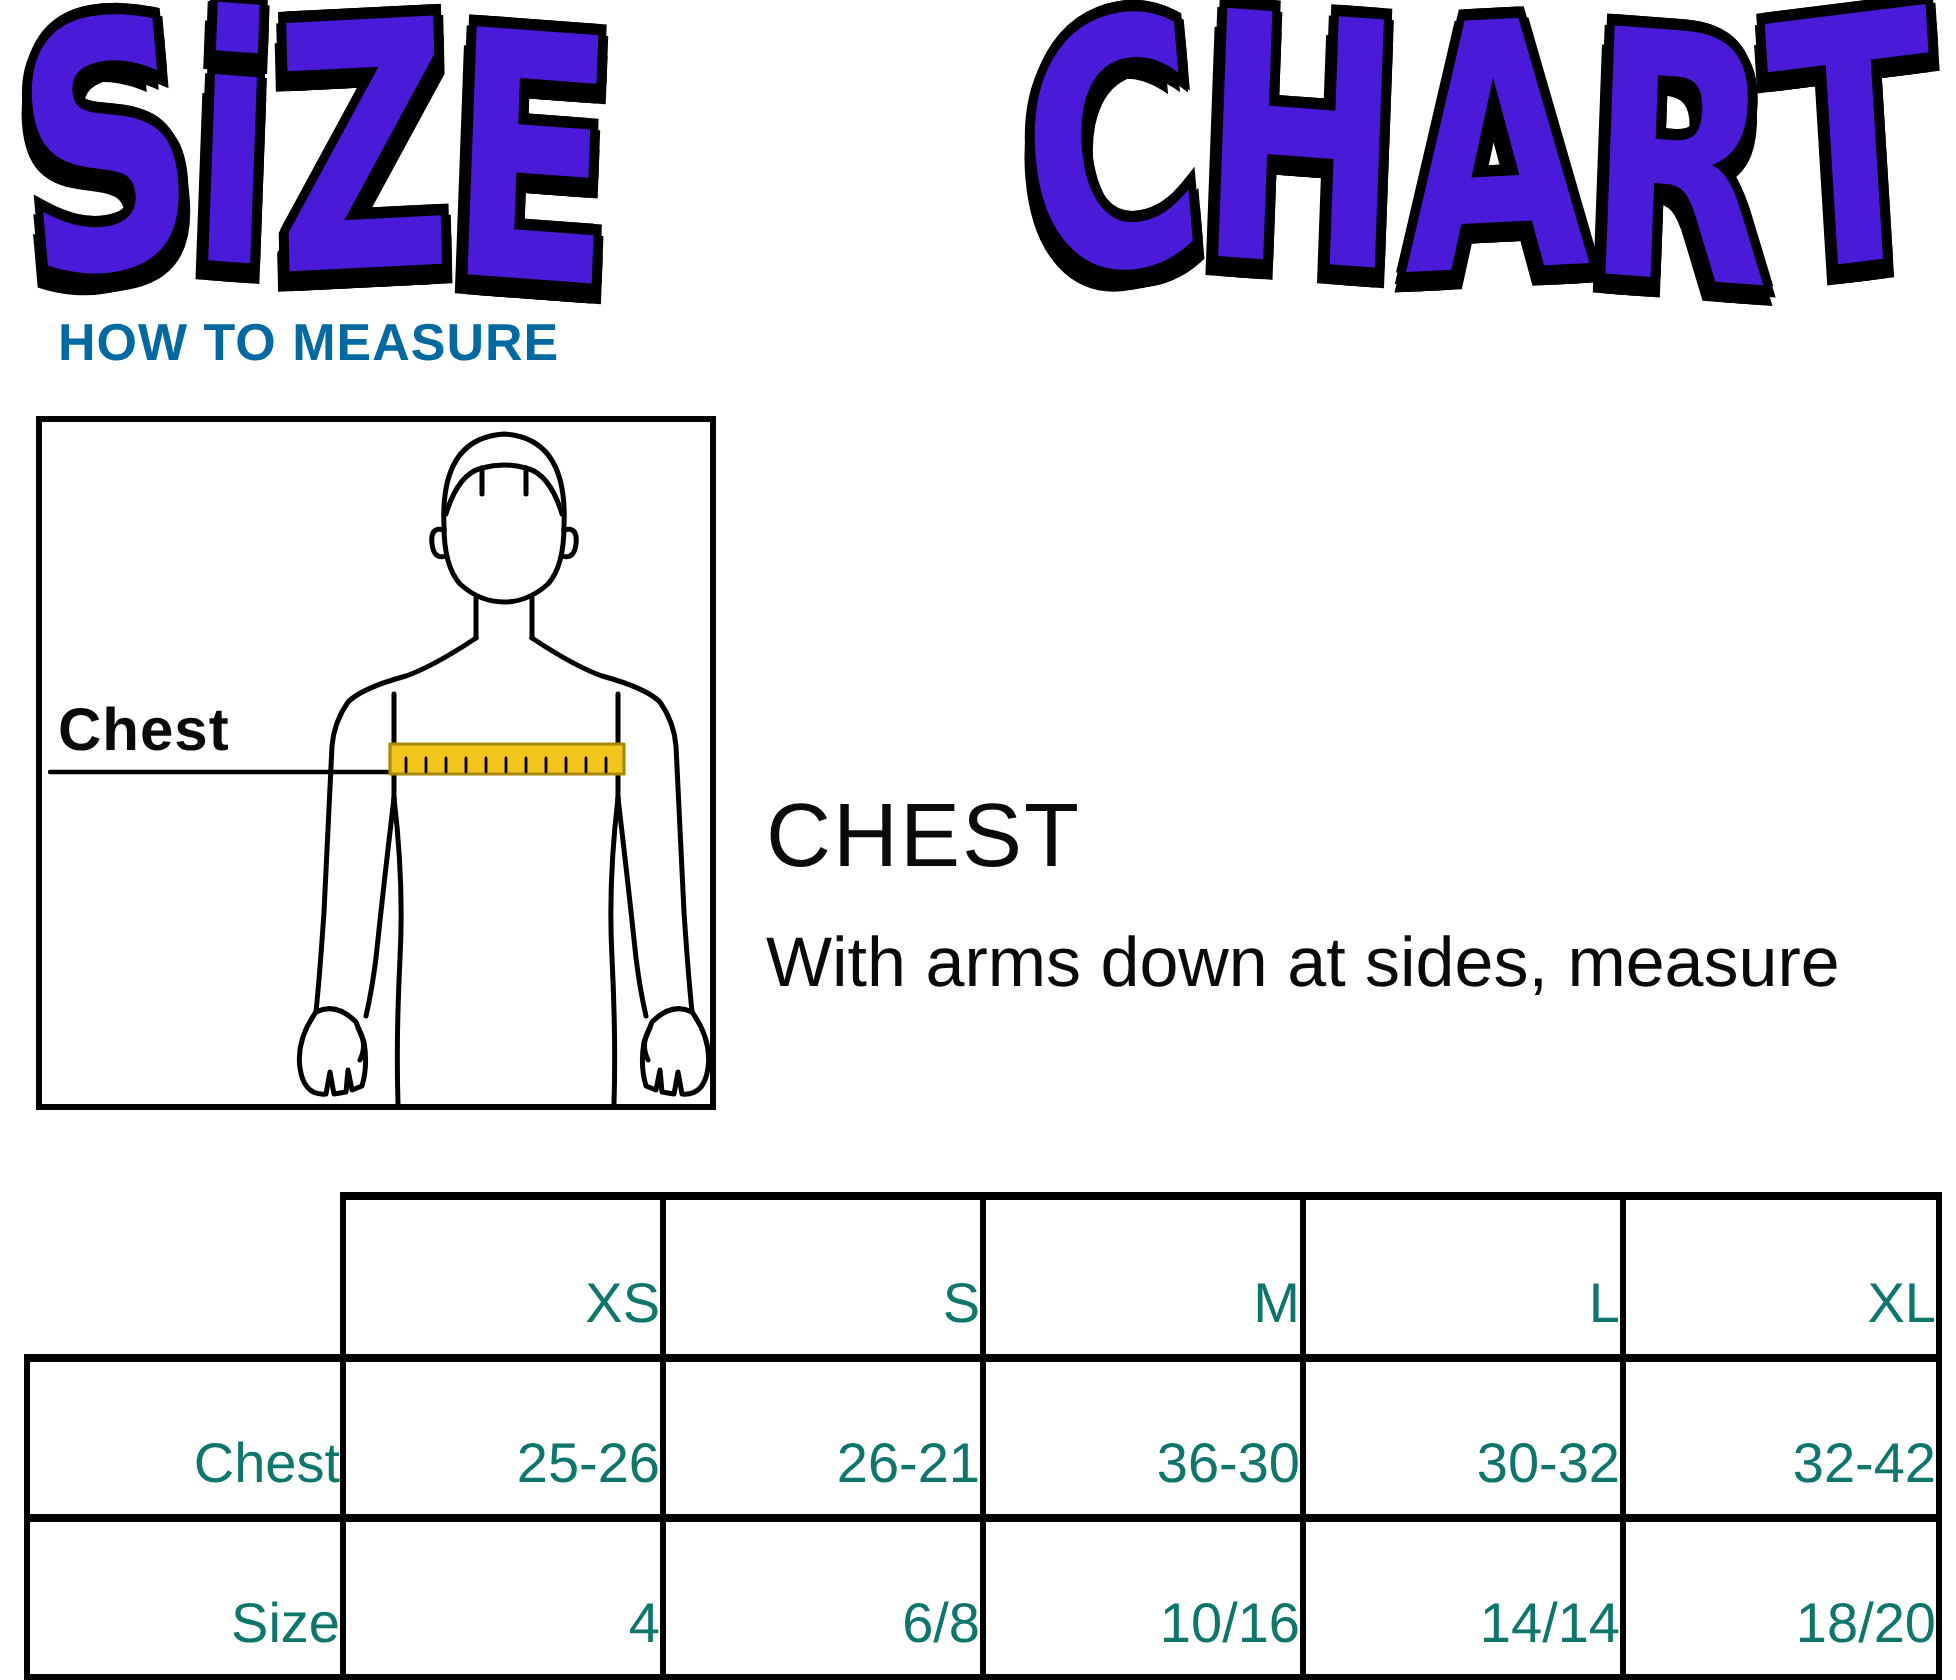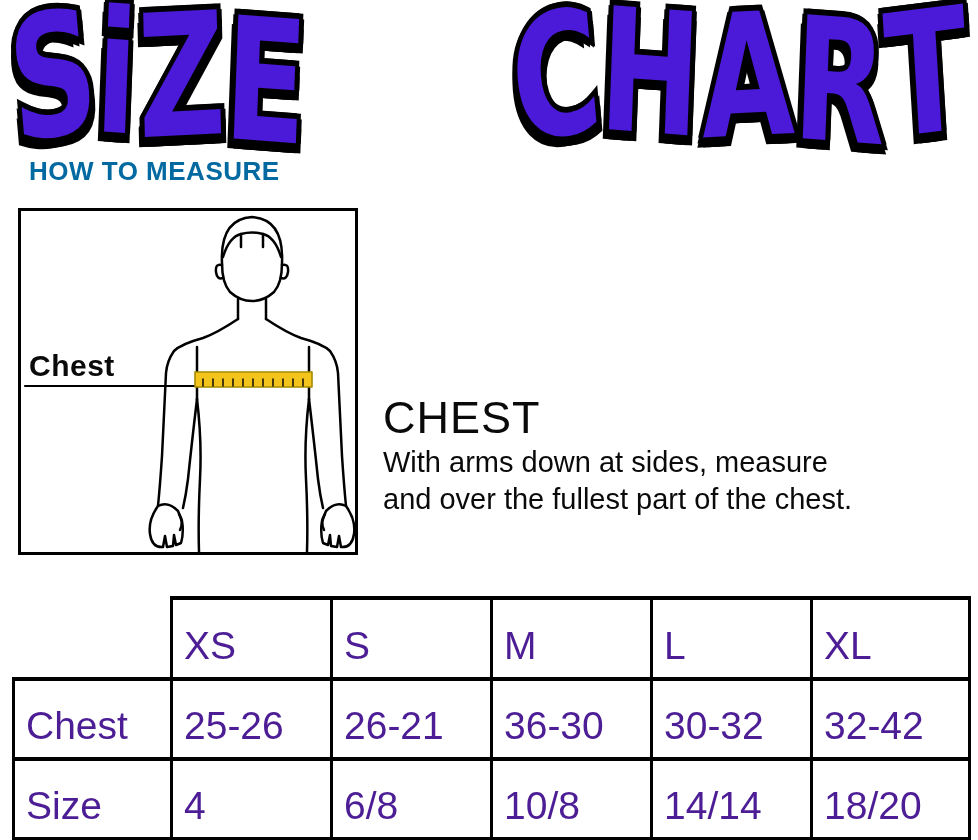--- a/index.html
+++ b/index.html
@@ -85,45 +85,45 @@
     left: 383px; top: 392px;
     width: 590px;
   }
   .chest-heading {
     font-size: 45px;
     font-weight: 400;
     letter-spacing: 1px;
     color: #0a0a0a;
   }
   .chest-desc {
-    margin-top: 0;
-    font-size: 29px;
+    margin-top: 19px;
+    font-size: 35px;
     font-weight: 400;
     line-height: 37px;
     color: #0a0a0a;
   }
 
   
   .size-table {
     position: absolute;
     left: 12px; top: 596px;
     border-collapse: collapse;
     table-layout: fixed;
     width: 956px;
   }
   .size-table th, .size-table td {
     border-style: solid;
     border-color: #000;
     border-width: 4px 3px;
     vertical-align: bottom;
-    text-align: left;
+    text-align: right;
     padding: 0 0 9px 11px;
-    font-size: 39px;
+    font-size: 28px;
     font-weight: 400;
-    color: #4c1d95;
+    color: #0f766e;
     overflow: hidden;
     white-space: nowrap;
   }
   .size-table th.ghost { border: 0; background: transparent; }
   .size-table tr.hdr    { height: 81px; }
   .size-table tr.body-r { height: 80px; }
 </style>
 </head>
 <body>
 
@@ -178,21 +178,20 @@
       <rect x="174" y="161" width="117" height="15" stroke="#A78A00" stroke-width="1.6" fill="#F2C41C"></rect>
       <path stroke-width="1.4" d="M182,168 L182,175 M192,168 L192,175 M202,168 L202,175 M212,168 L212,175 M222,168 L222,175 M232,168 L232,175 M242,168 L242,175 M252,168 L252,175 M262,168 L262,175 M272,168 L272,175 M282,168 L282,175"></path>
     </svg>
     <div class="chest-fig-label">Chest</div>
   </div>
 
   <div class="chest-section">
     <div class="chest-heading">CHEST</div>
     <div class="chest-desc">
       <div>With arms down at sides, measure</div>
-      <div>and over the fullest part of the chest.</div>
     </div>
   </div>
 
   <table class="size-table">
     <colgroup>
       <col style="width:158px">
         <col style="width:160px">
         <col style="width:160px">
       <col style="width:160px">
         <col style="width:160px">
@@ -212,20 +211,20 @@
       <td>25-26</td>
       <td>26-21</td>
       <td>36-30</td>
       <td>30-32</td>
       <td>32-42</td>
     </tr>
     <tr class="body-r">
       <td>Size</td>
       <td>4</td>
       <td>6/8</td>
-      <td>10/8</td>
+      <td>10/16</td>
       <td>14/14</td>
       <td>18/20</td>
     </tr>
   </tbody>
     </table>
 
 </div>
 
 </body></html>

